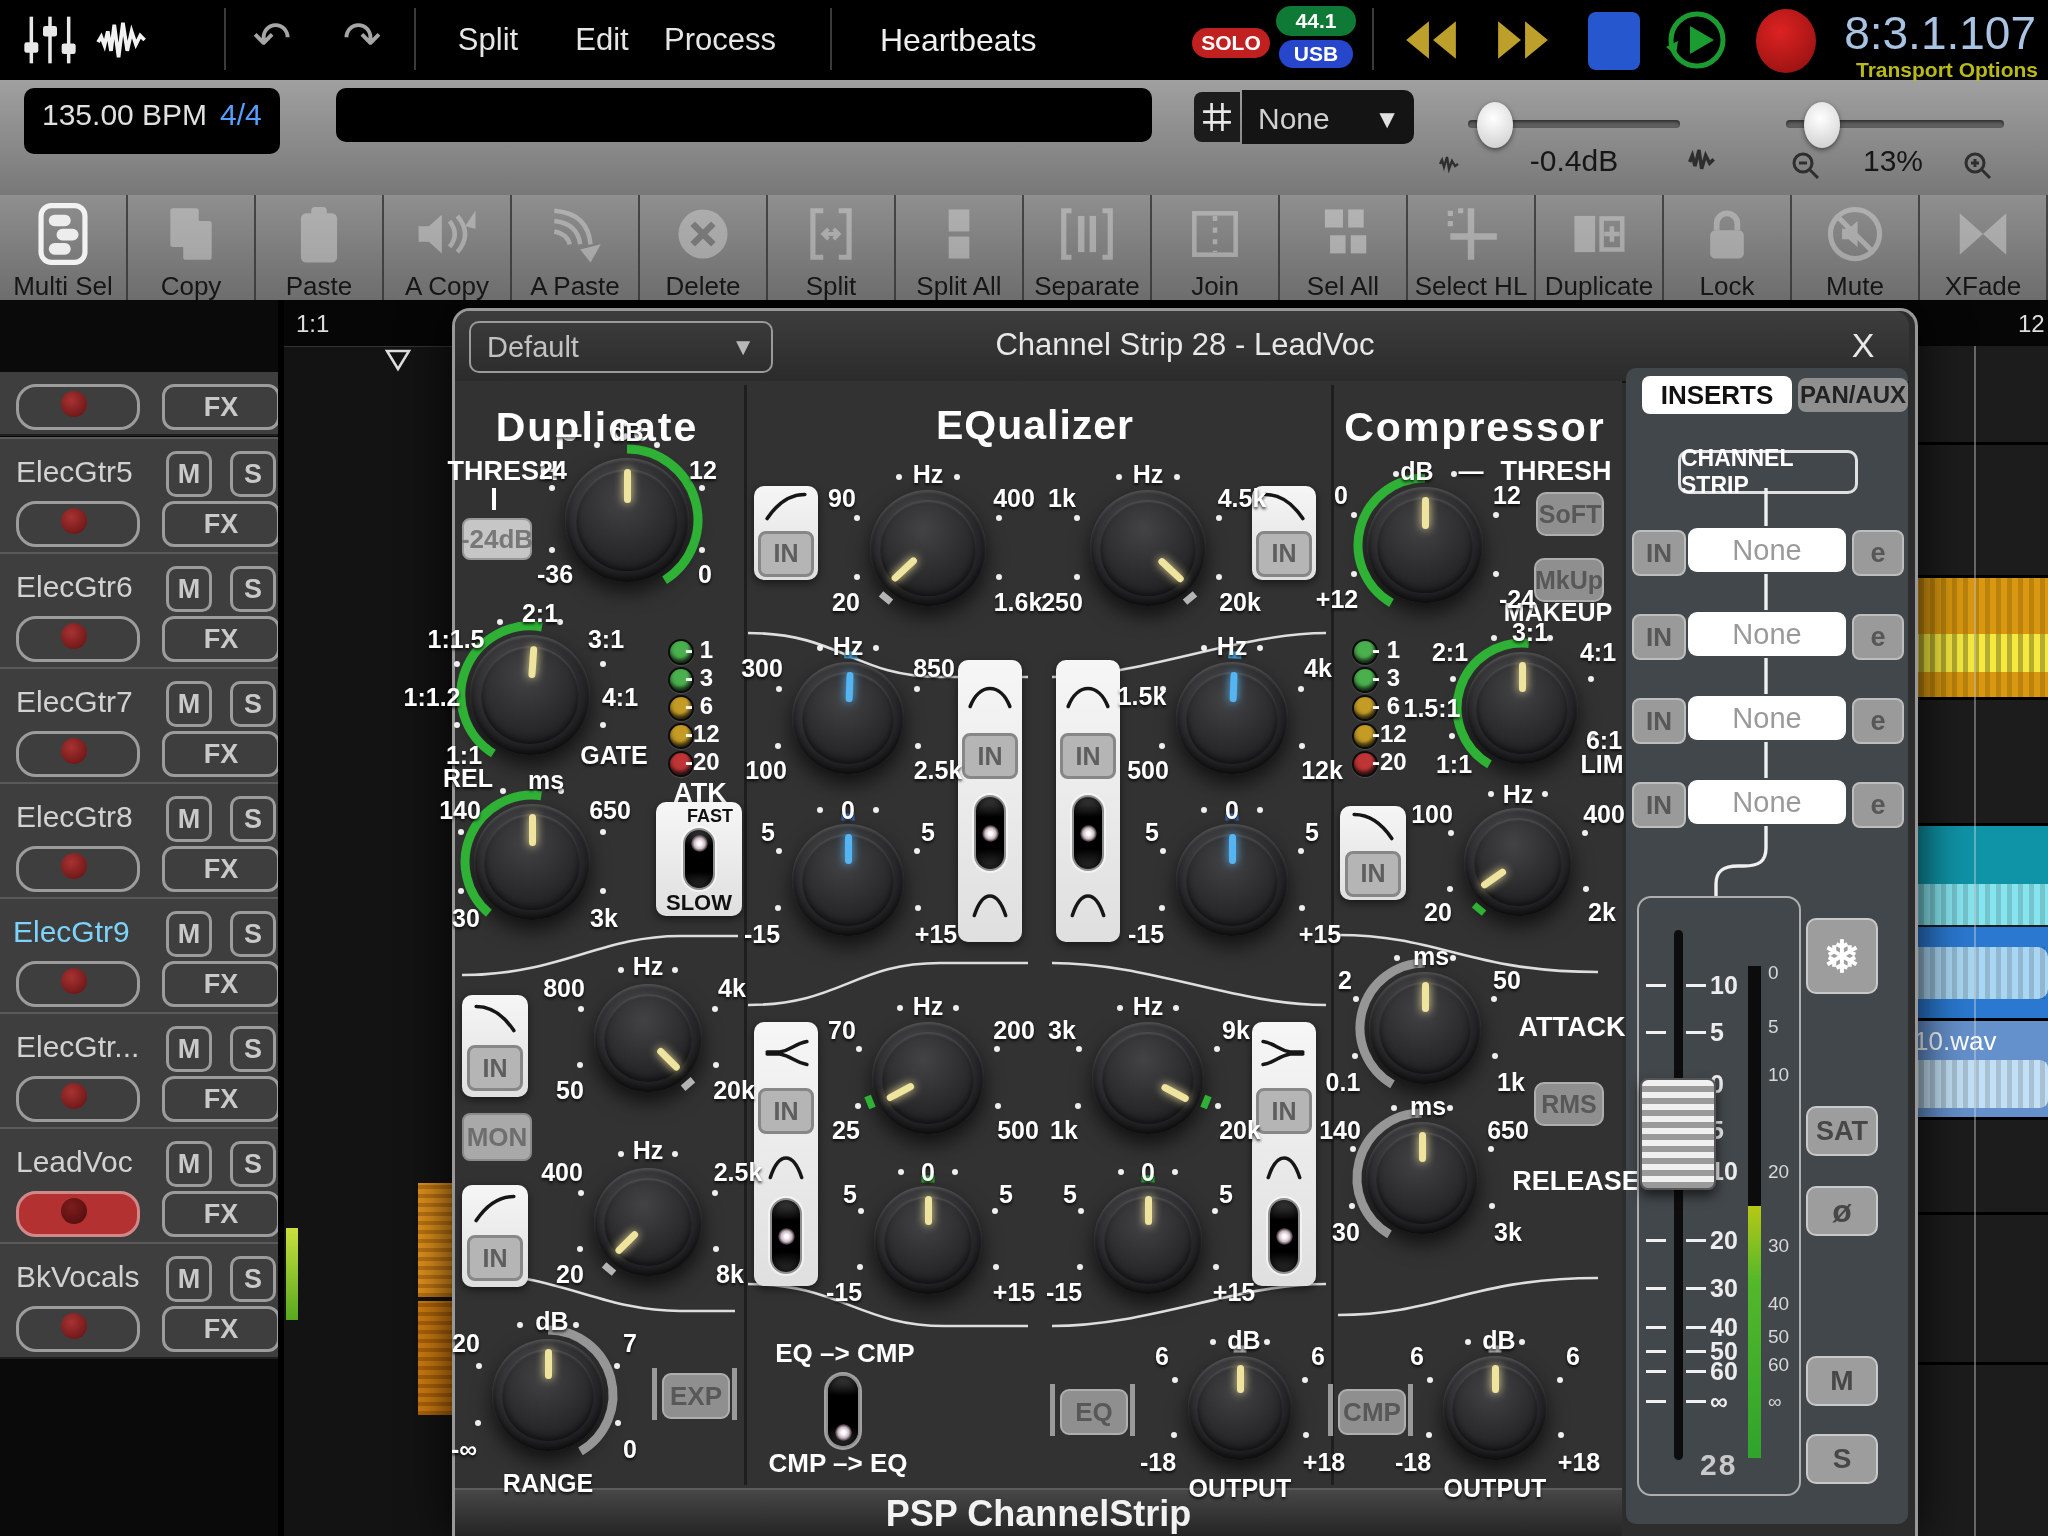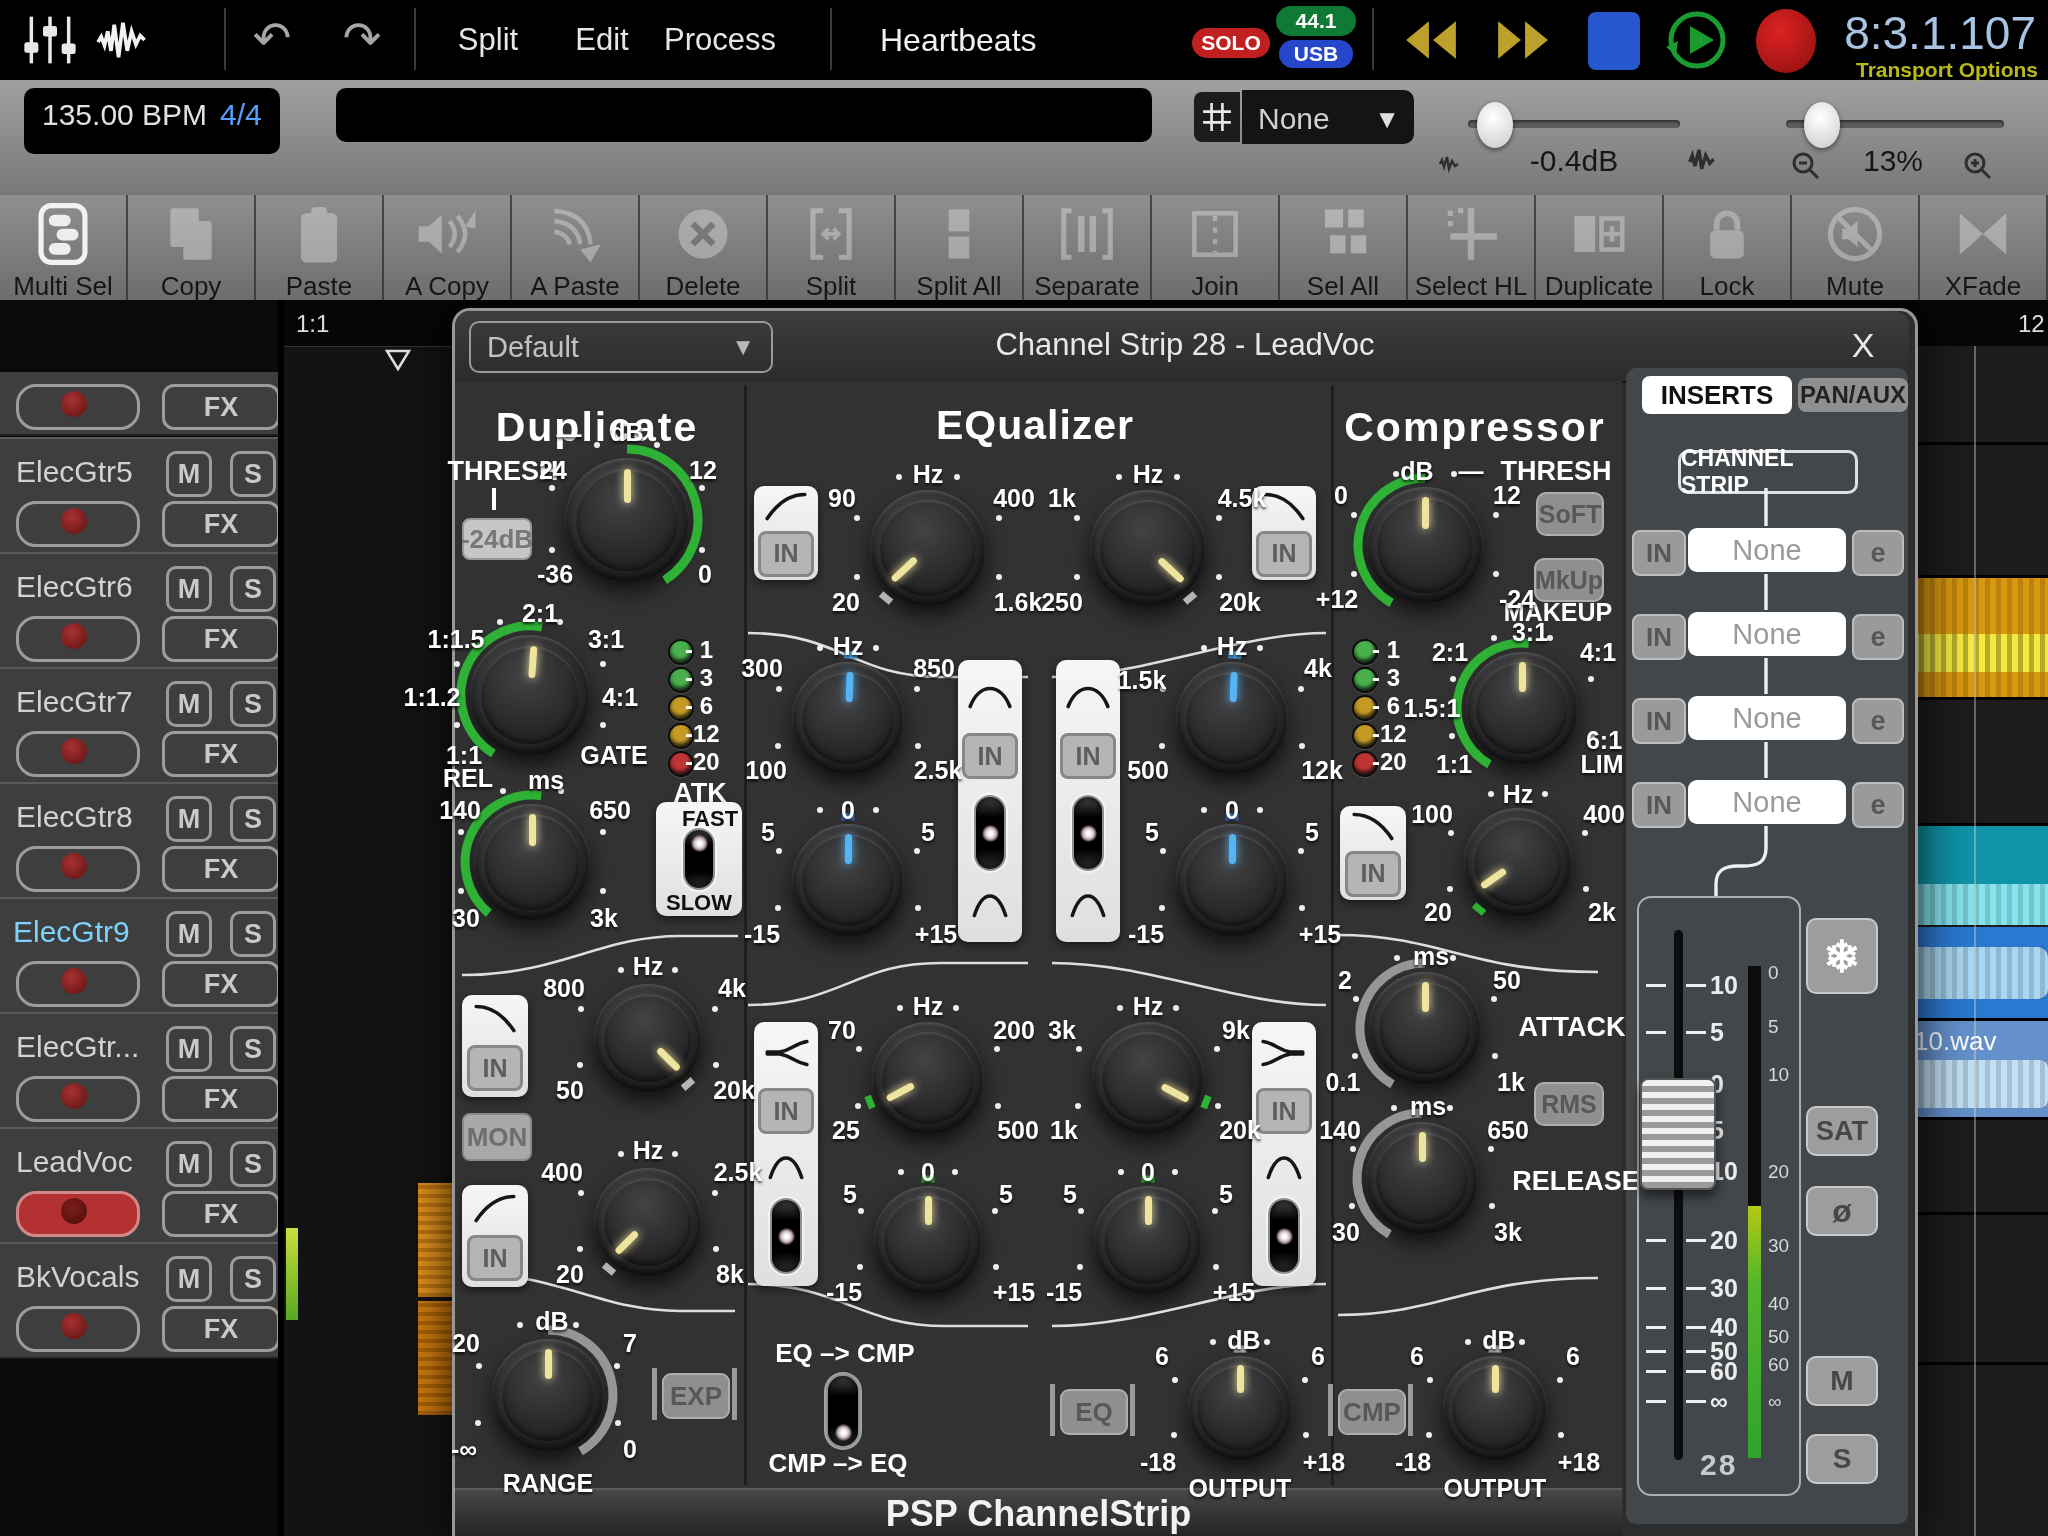--- a/index.html
+++ b/index.html
@@ -443,21 +443,21 @@
   <div class="ab ctr b" style="left: 1536px; top: 492px; width: 64px; height: 40px; z-index: 45; background: rgb(143, 143, 143); border: 2px solid rgb(174, 174, 174); border-radius: 10px; color: rgb(88, 88, 88); font-size: 25px;">SoFT</div>
   <div class="ab ctr b" style="left: 1534px; top: 558px; width: 66px; height: 40px; z-index: 45; background: rgb(143, 143, 143); border: 2px solid rgb(174, 174, 174); border-radius: 10px; color: rgb(88, 88, 88); font-size: 25px;">MkUp</div>
   <div class="ab ctr b" style="left:1498px;top:598px;width:120px;color:#fff;font-size:25px;z-index:43;">MAKEUP</div>
   <div class="ab ctr b" style="left:1510px;top:1012px;width:124px;color:#fff;font-size:27px;z-index:43;">ATTACK</div>
   <div class="ab ctr b" style="left: 1534px; top: 1082px; width: 66px; height: 40px; z-index: 45; background: rgb(143, 143, 143); border: 2px solid rgb(174, 174, 174); border-radius: 10px; color: rgb(88, 88, 88); font-size: 25px;">RMS</div>
   <div class="ab ctr b" style="left:1512px;top:1166px;width:128px;color:#fff;font-size:27px;z-index:43;">RELEASE</div>
   <div class="ab ctr b" style="left:763px;top:1338px;width:164px;color:#fff;font-size:26px;z-index:43;">EQ –&gt; CMP</div>
   <div class="ab ctr b" style="left:756px;top:1448px;width:164px;color:#fff;font-size:26px;z-index:43;">CMP –&gt; EQ</div>
 
   <div class="ab" style="left:656px;top:802px;width:86px;height:114px;background:linear-gradient(#f6f6f6,#dfdfdf);border-radius:10px;box-shadow:0 3px 8px rgba(0,0,0,.55);z-index:45;">
-    <div class="ab ctr b" style="left:0;top:4px;width:108px;color:#111;font-size:22px;">FAST</div>
+    <div class="ab ctr b" style="left:0;top:4px;width:108px;color:#111;font-size:18px;">FAST</div>
     <div class="cap ab" style="left:29px;top:28px;width:28px;height:58px;">
         <div class="shine" style="top:5px;"></div>
       </div>
     <div class="ab ctr b" style="left:0;top:88px;width:86px;color:#111;font-size:22px;">SLOW</div>
   </div>
 
   <div class="cap ab" style="left:828px;top:1376px;width:30px;height:70px;z-index:45;">
       <div class="shine" style="bottom:5px;"></div>
     </div>
 
@@ -679,21 +679,21 @@
       </div>
     </div>
     <div class="kdot" style="position:absolute;left:1162.461210907491px;top:746.0954945061934px;"></div>
     <div class="kdot" style="position:absolute;left:1162.962135991067px;top:688.6951653633045px;"></div>
     <div class="kdot" style="position:absolute;left:1203.9045054938067px;top:648.4612109074909px;"></div>
     <div class="kdot" style="position:absolute;left:1260.0954945061933px;top:648.4612109074909px;"></div>
     <div class="kdot" style="position:absolute;left:1301.037864008933px;top:688.6951653633045px;"></div>
     <div class="kdot" style="position:absolute;left:1301.538789092509px;top:746.0954945061934px;"></div>
     <div class="ktick" style="position:absolute;left:1235.2971652433055px;top:655.0863393104619px;background:#4aa9e8;transform:translate(-50%,-50%) rotate(3deg);"></div>
     <div class="klabel" style="position:absolute;left:1232px;top:646px;">Hz</div>
-    <div class="klabel" style="position:absolute;left:1142px;top:680px;">1.5k</div>
+    <div class="klabel" style="position:absolute;left:1142px;top:696px;">1.5k</div>
     <div class="klabel" style="position:absolute;left:1318px;top:668px;">4k</div>
     <div class="klabel" style="position:absolute;left:1148px;top:770px;">500</div>
     <div class="klabel" style="position:absolute;left:1322px;top:770px;">12k</div>
     <div class="knob" style="position:absolute;left:792px;top:824px;width:112px;height:112px;">
       <div class="face" style="position:absolute;inset:9%;"></div>
       <div class="ptrw" style="position:absolute;inset:0;transform:rotate(0deg);">
         <div class="ptr" style="position:absolute;background:#55b4f2;box-shadow:0 0 10px #55b4f2;"></div>
       </div>
     </div>
     <div class="kdot" style="position:absolute;left:778.4612109074909px;top:908.0954945061934px;"></div>

